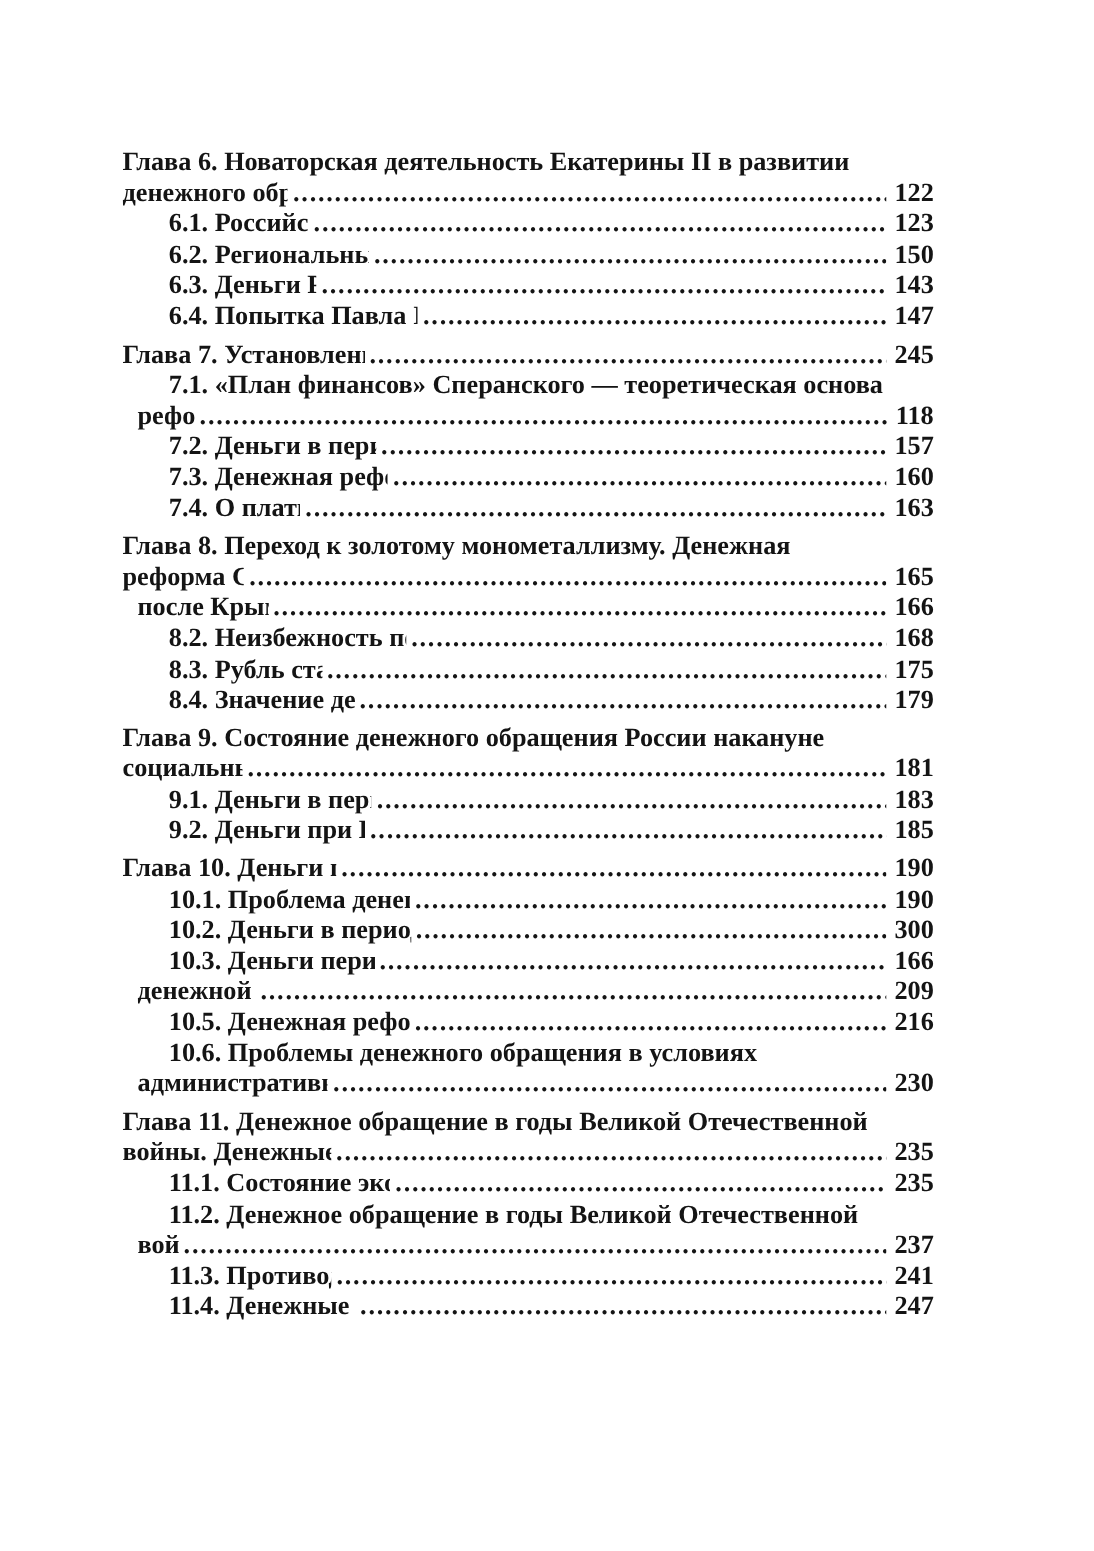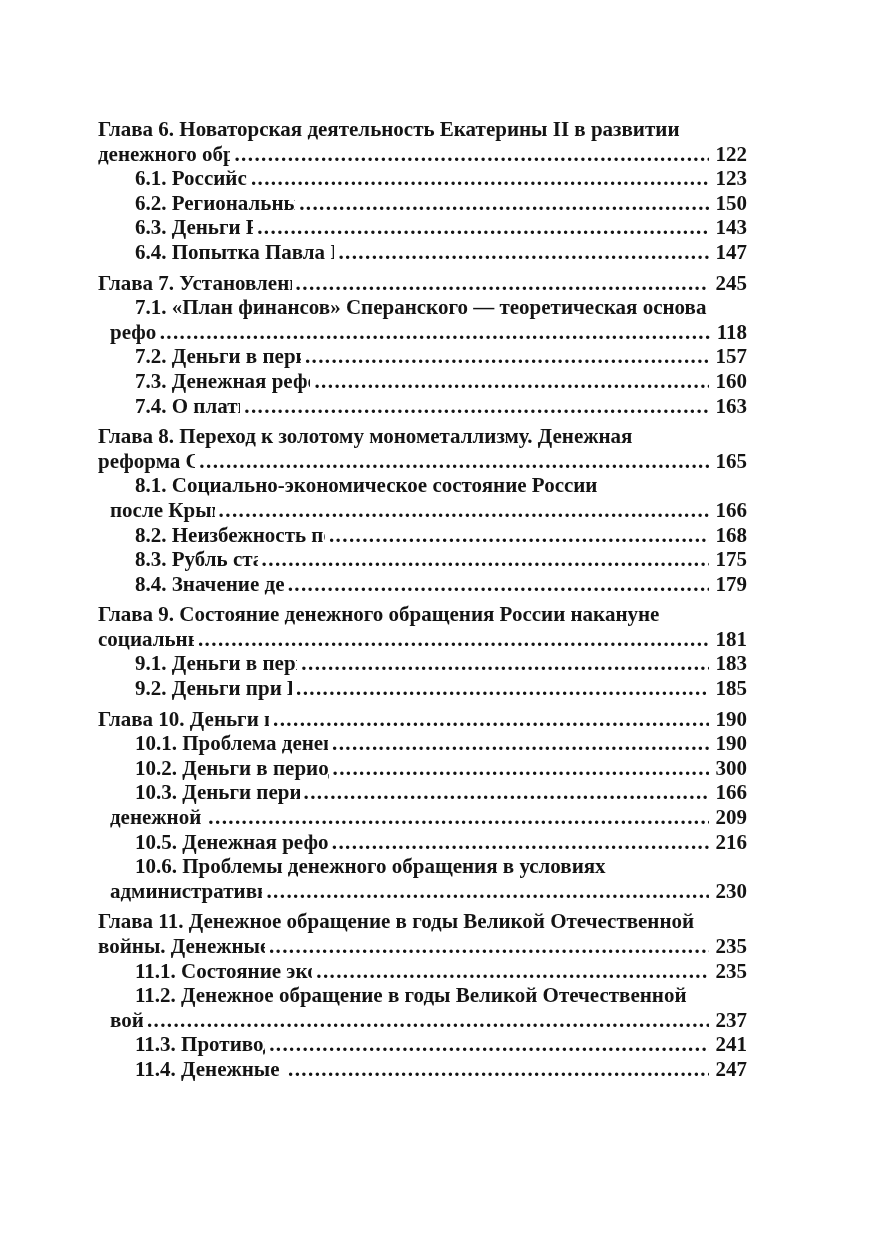--- a/index.html
+++ b/index.html
@@ -127,21 +127,20 @@
       </div>
       <div class="entry l1">
         <div class="line first">Глава 8. Переход к золотому монометаллизму. Денежная</div>
         <div class="line last cont">
           <span class="text">реформа С. Ю. Витте</span>
           <span class="leader">................................................................................................................................................................</span>
           <span class="pagenum">165</span>
         </div>
       </div>
       <div class="entry l2">
-        <div class="line first">8.1. Социально-экономическое состояние России</div>
         <div class="line last cont">
           <span class="text">после Крымской войны</span>
           <span class="leader">................................................................................................................................................................</span>
           <span class="pagenum">166</span>
         </div>
       </div>
       <div class="entry l2">
         <div class="line last first">
           <span class="text">8.2. Неизбежность перехода к золотому монометаллизму</span>
           <span class="leader">................................................................................................................................................................</span>

